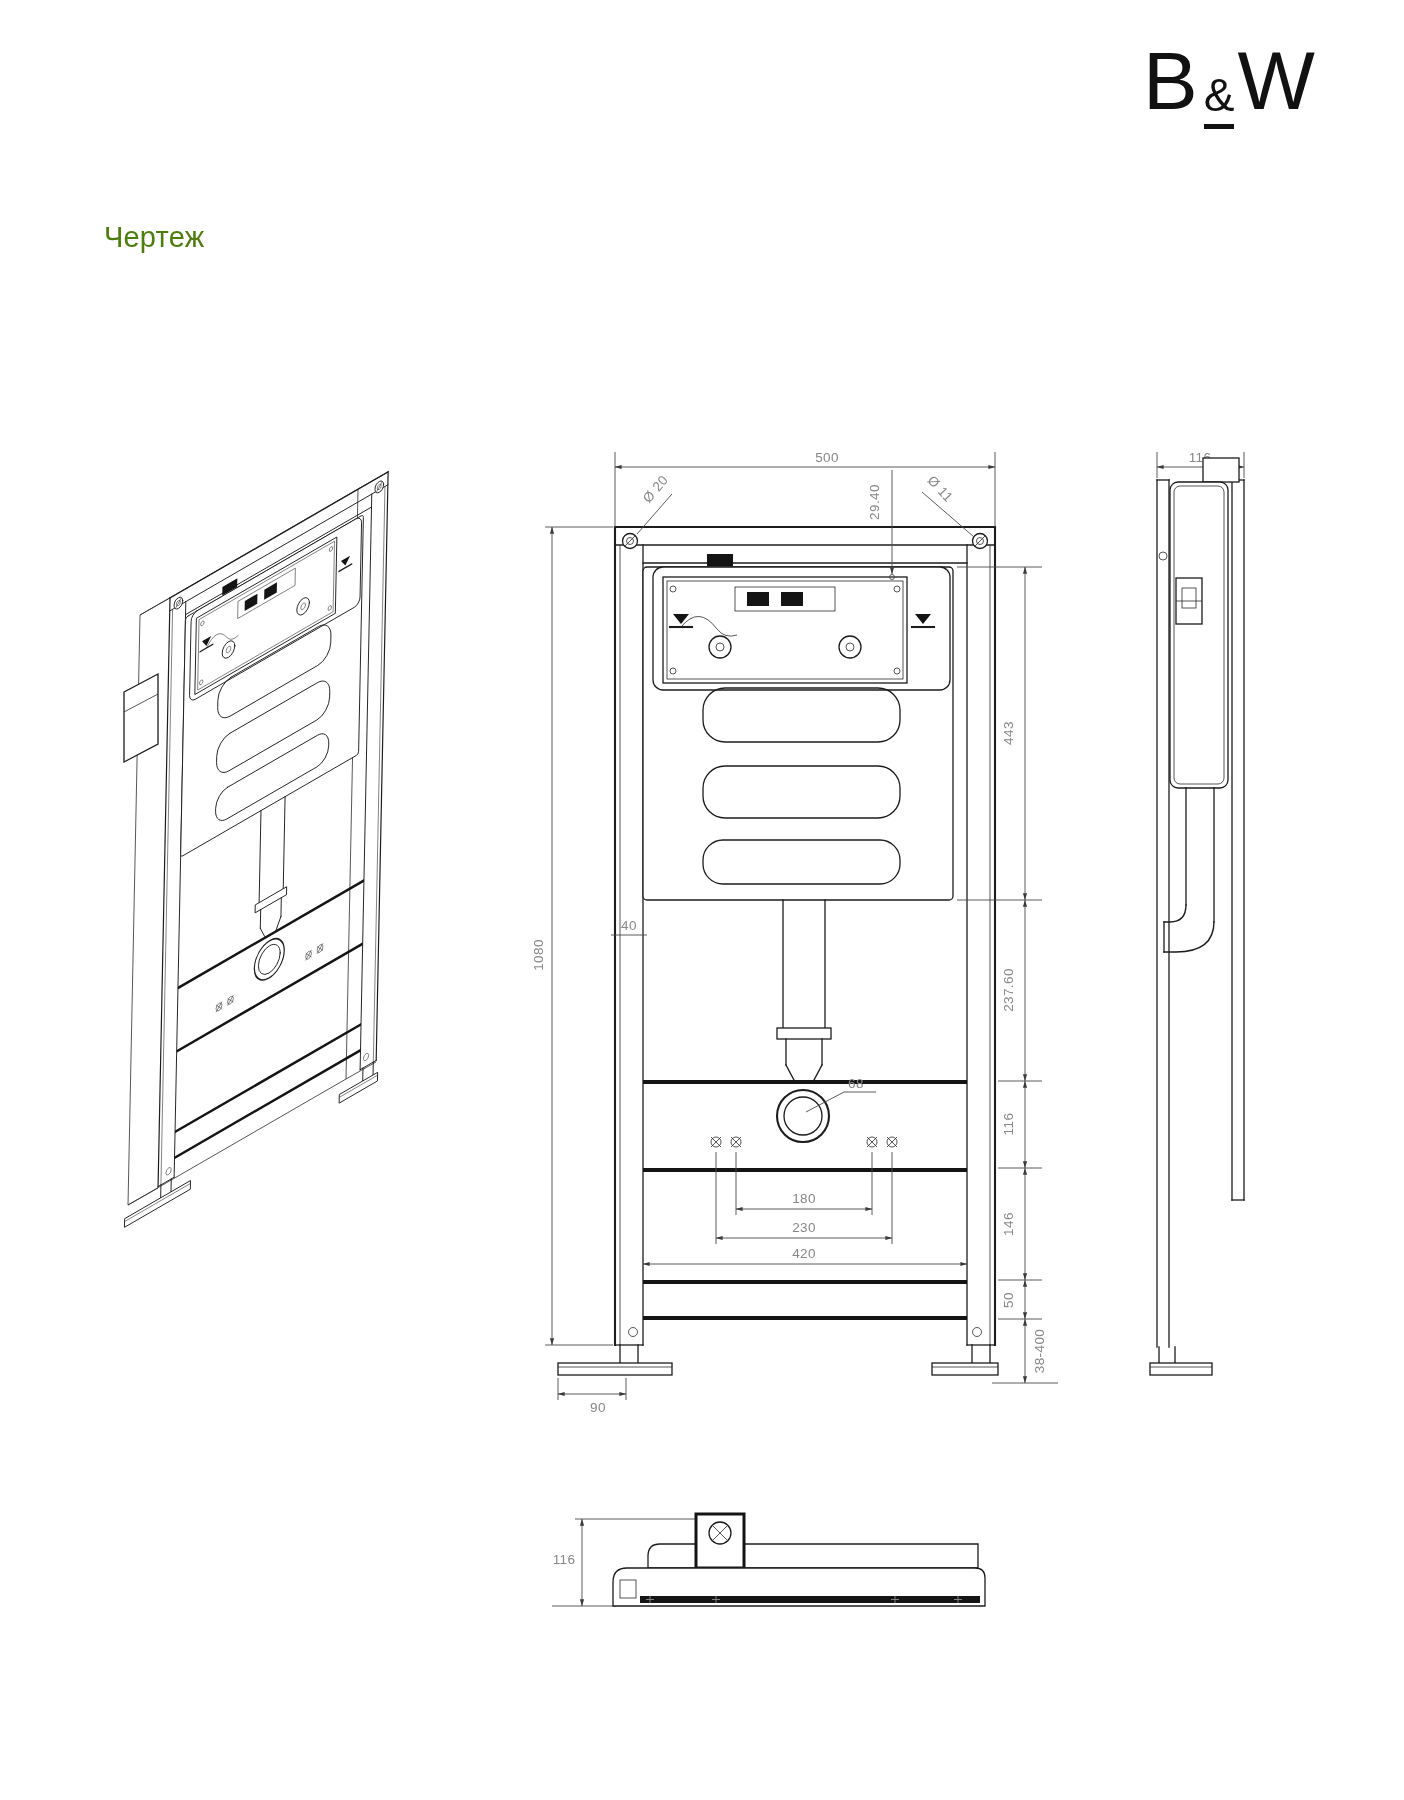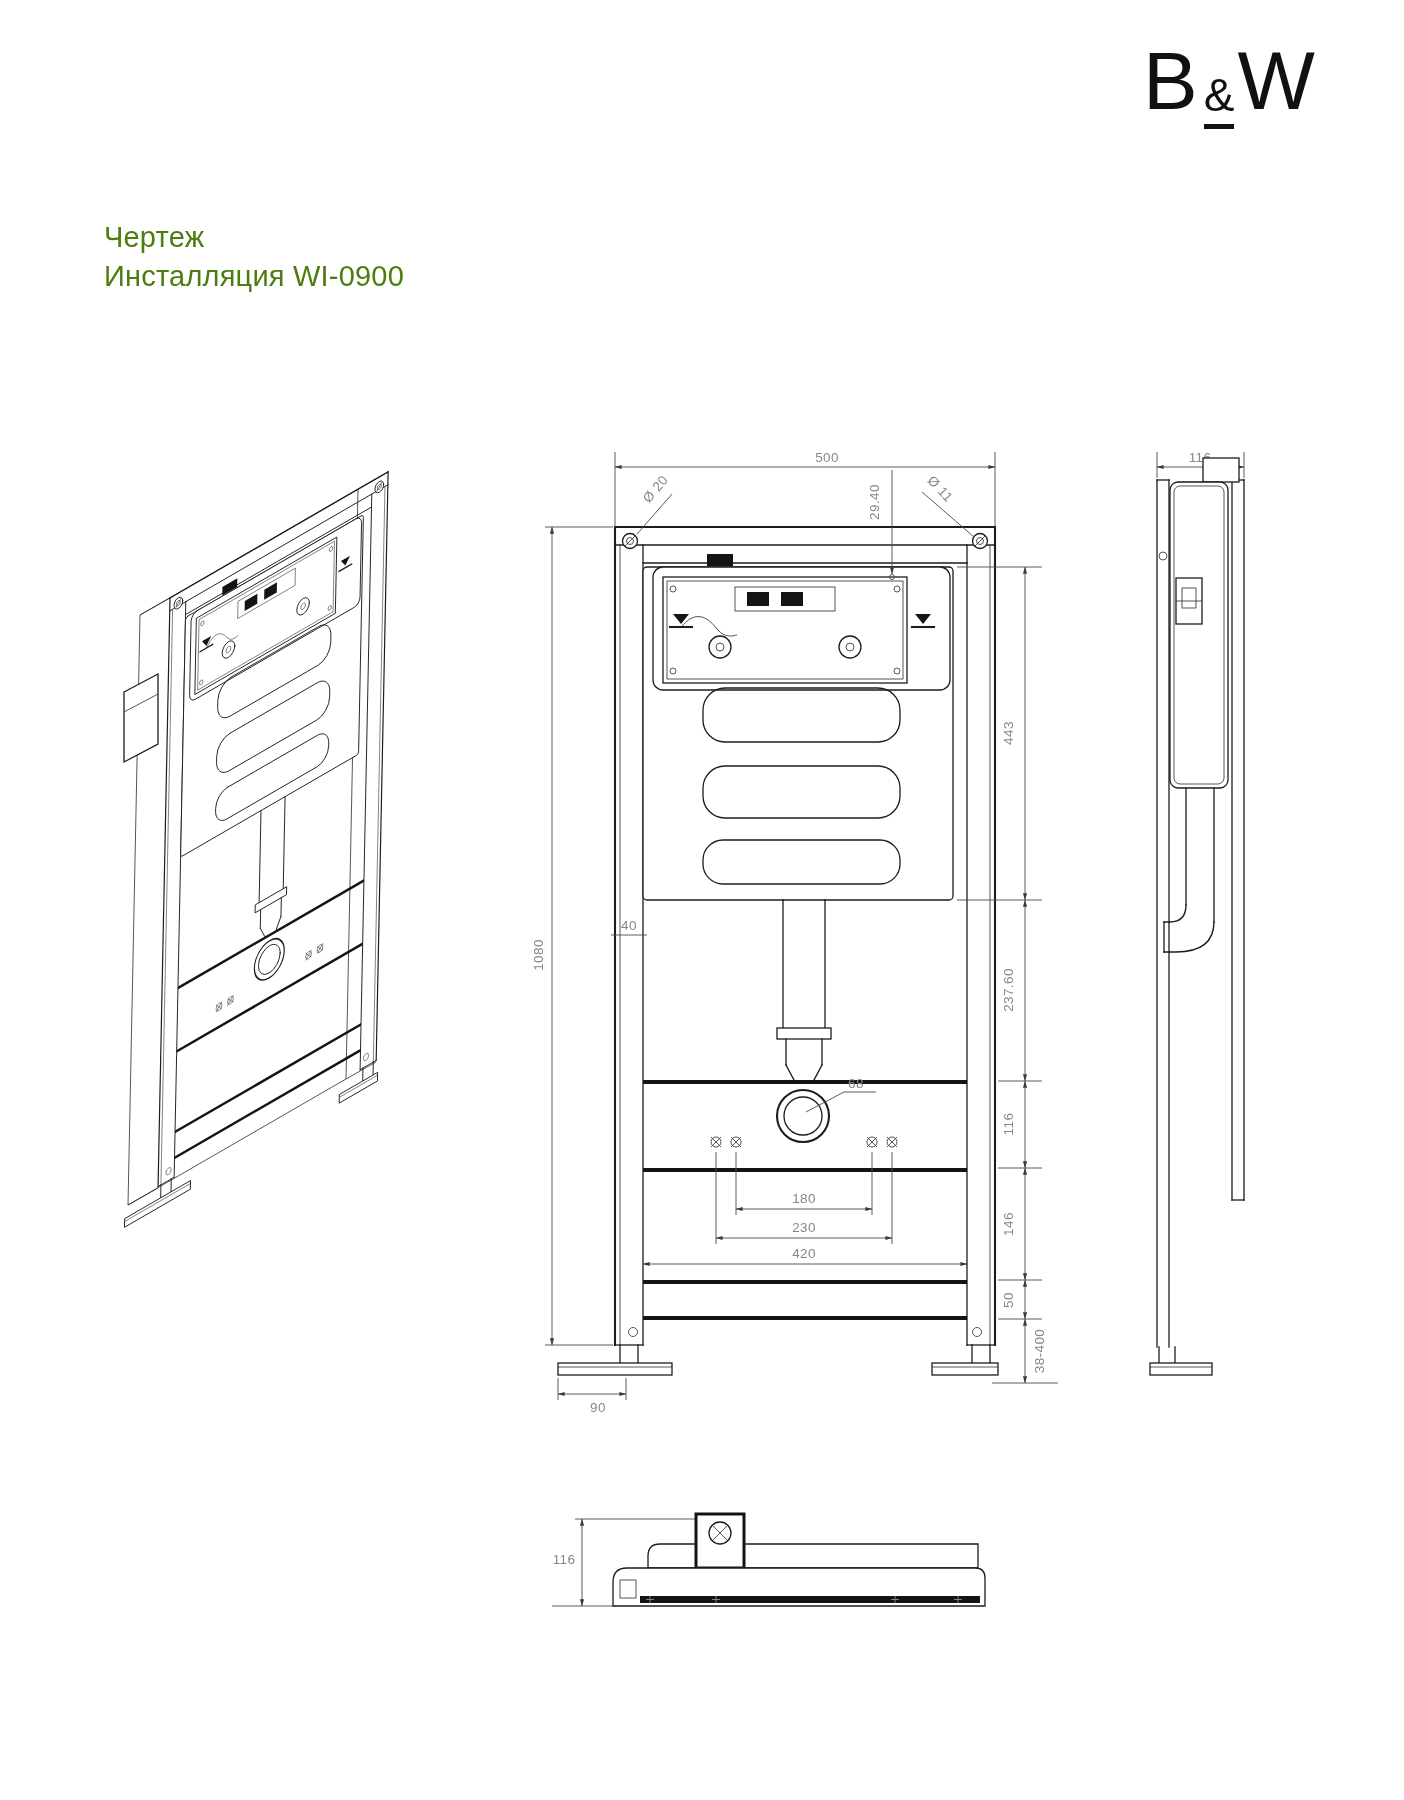--- a/index.html
+++ b/index.html
@@ -28,21 +28,20 @@
 <div class="page">
 
   <div class="logo">
     <span class="big">B</span>
     <span class="amp">&amp;</span>
     <span class="big">W</span>
   </div>
 
   <div class="title-block">
     <div class="title-line">Чертеж</div>
-    <div class="title-line">Инсталляция WI-0900</div>
   </div>
 
   <svg width="1404" height="1800" viewBox="0 0 1404 1800">
     <defs>
       <marker id="arw" viewBox="0 0 10 10" refX="9.5" refY="5" markerWidth="13" markerHeight="7" markerUnits="userSpaceOnUse" orient="auto-start-reverse">
         <path d="M0,2 L10,5 L0,8 Z" fill="#3a3a3a"></path>
       </marker>
 
       <g id="frame-face">
 

